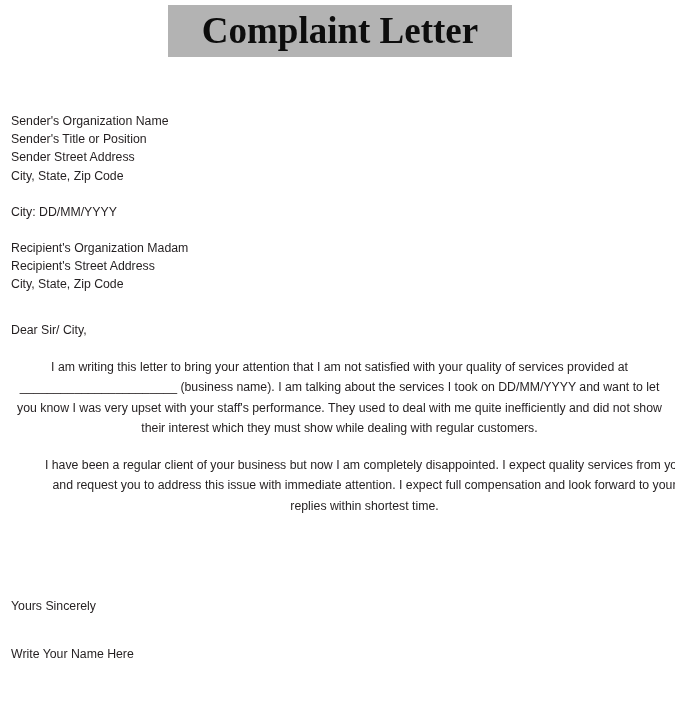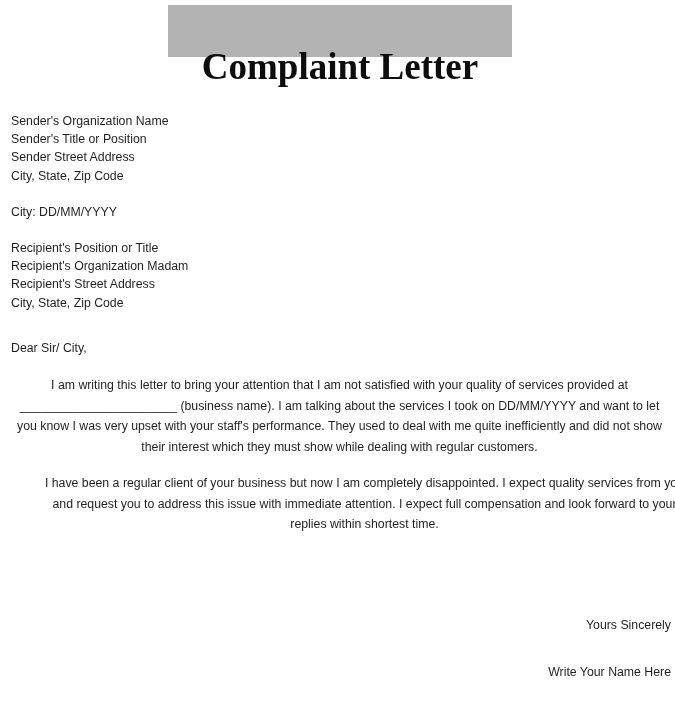--- a/index.html
+++ b/index.html
@@ -42,21 +42,20 @@
     width: 344px;
     height: 52px;
     line-height: 52px;
     text-align: center;
     font-family: "Liberation Serif", serif;
     font-weight: bold;
     font-size: 37px;
     color: #0d0d0d;
     letter-spacing: 0px;
     white-space: nowrap;
-    margin-top: 36px;
   }
   .body-area {
     position: absolute;
     left: 11px;
     top: 112px;
     width: 660px;
   }
   .block {
     margin: 0 0 0 0;
   }
@@ -75,21 +74,20 @@
     line-height: 20.5px;
     color: #231f20;
     width: 657px;
     text-align: center;
   }
   .para + .para { margin-top: 16px; margin-left: 25px; }
   .closing {
     font-size: 12.3px;
     line-height: 20.5px;
     color: #231f20;
-    text-align: right;
   }
 </style>
 </head>
 <body>
 
 <div class="page">
 
   <div class="title-wrap">
     <div class="title-band"></div>
     <div class="title-text">Complaint Letter</div>
@@ -106,21 +104,20 @@
 
     <div class="gap-md"></div>
 
     <div class="block">
       <div class="line">City: DD/MM/YYYY</div>
     </div>
 
     <div class="gap-md"></div>
 
     <div class="block">
-      <div class="line">Recipient's Position or Title</div>
       <div class="line">Recipient's Organization Madam</div>
       <div class="line">Recipient's Street Address</div>
       <div class="line">City, State, Zip Code</div>
     </div>
 
     <div class="gap-lg"></div>
 
     <div class="block">
       <div class="line">Dear Sir/ City,</div>
     </div>

